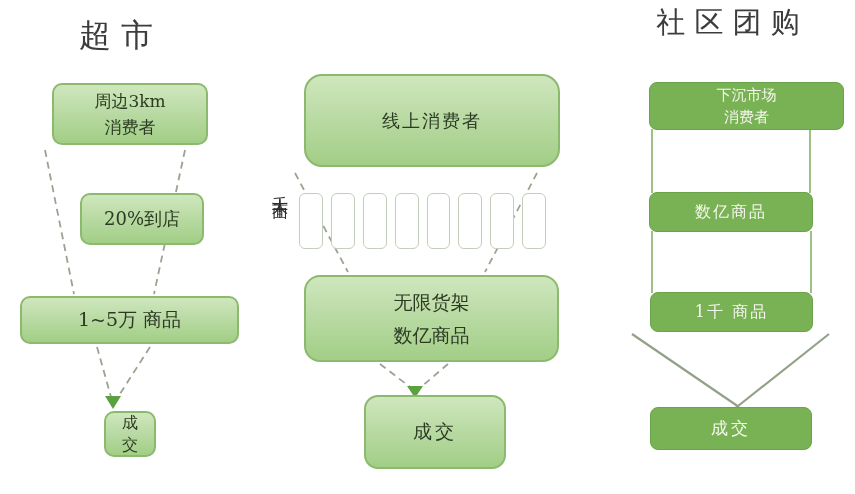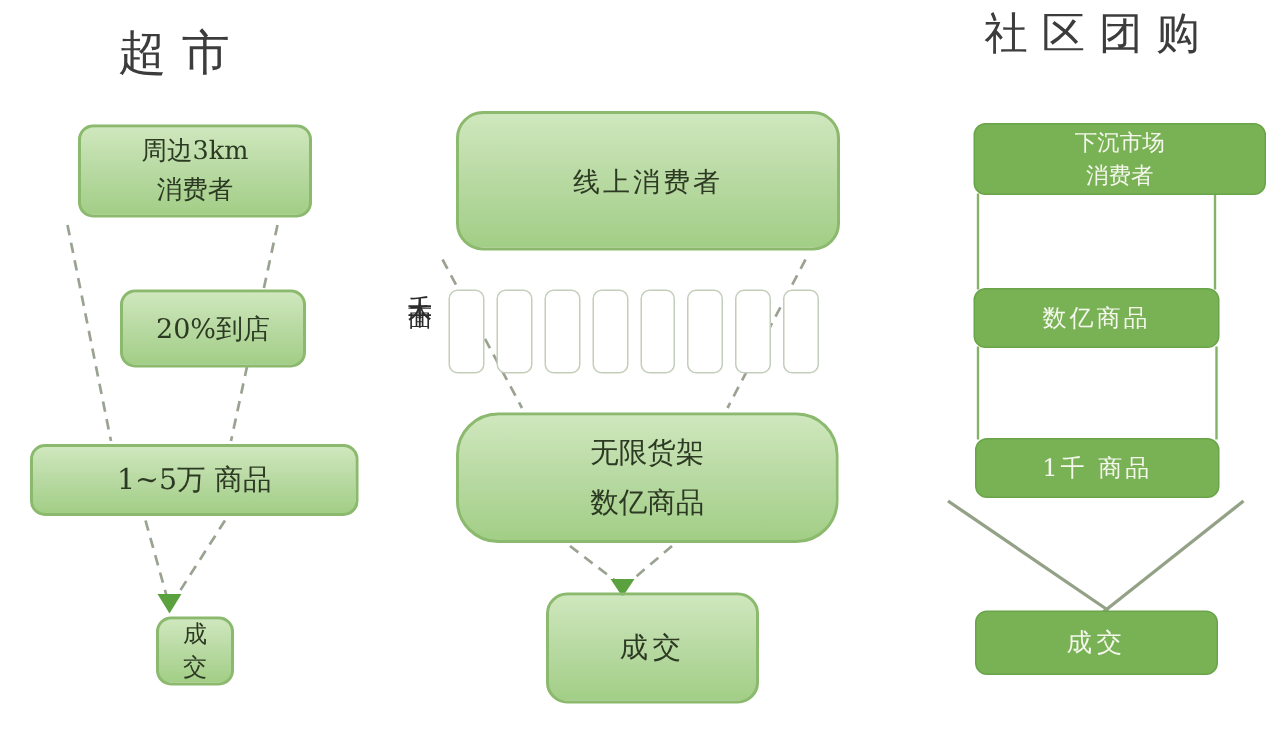--- a/index.html
+++ b/index.html
@@ -83,21 +83,21 @@
   <div class="shelf-row">
       <div class="shelf"></div>
       <div class="shelf"></div>
       <div class="shelf"></div>
       <div class="shelf"></div>
       <div class="shelf"></div>
       <div class="shelf"></div>
       <div class="shelf"></div>
       <div class="shelf"></div>
     </div>
-  <div class="box box-light" style="left:288px;top:275px;width:255px;height:87px;font-size:19px;line-height:1.7;border-radius:28px;">无限货架
+  <div class="box box-light" style="left:288px;top:275px;width:255px;height:87px;font-size:19px;line-height:1.7;border-radius:16px;">无限货架
 数亿商品</div>
   <div class="box box-light" style="left:348px;top:395px;width:142px;height:74px;font-size:19px;border-radius:14px;letter-spacing:3px;">成交</div>
 
   <div class="box box-dark" style="left:649px;top:82px;width:195px;height:48px;font-size:15px;line-height:1.5;">下沉市场
 消费者</div>
   <div class="box box-dark" style="left:649px;top:192px;width:164px;height:40px;font-size:16px;letter-spacing:2px;">数亿商品</div>
   <div class="box box-dark" style="left:650px;top:292px;width:163px;height:40px;font-size:16px;letter-spacing:2px;">1千 商品</div>
   <div class="box box-dark" style="left:650px;top:407px;width:162px;height:43px;font-size:17px;letter-spacing:3px;">成交</div>
 
 </div>

